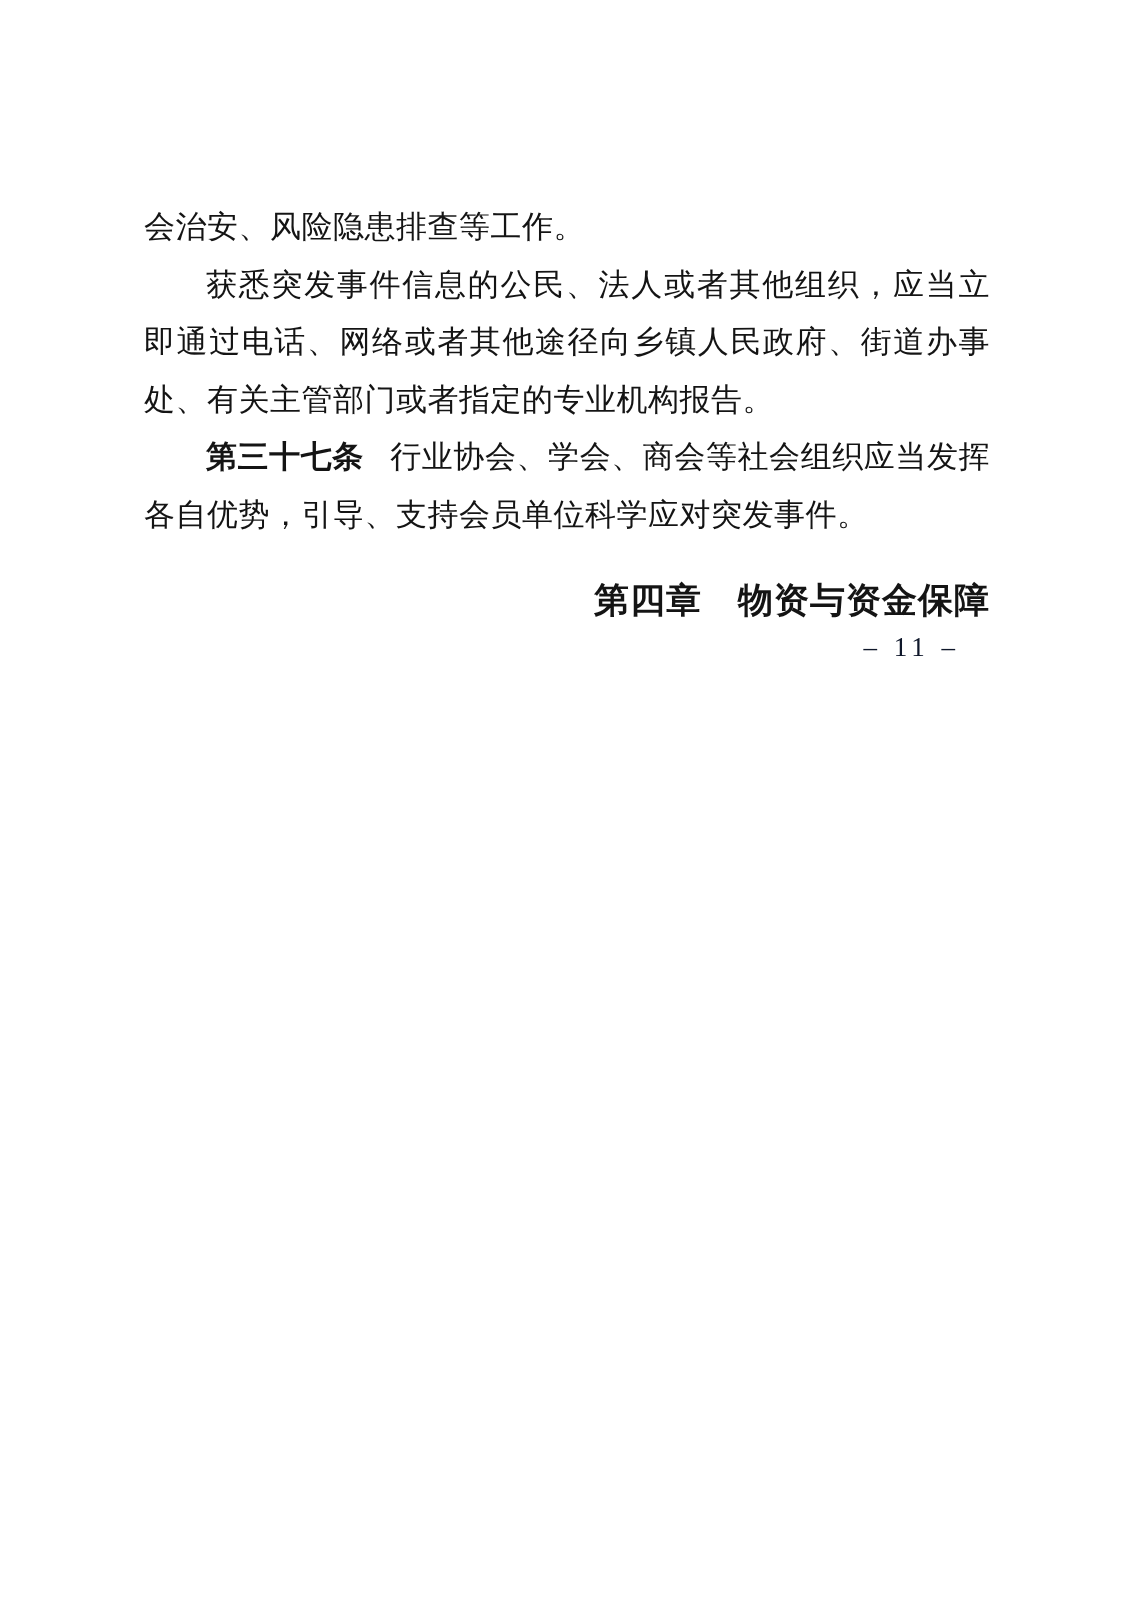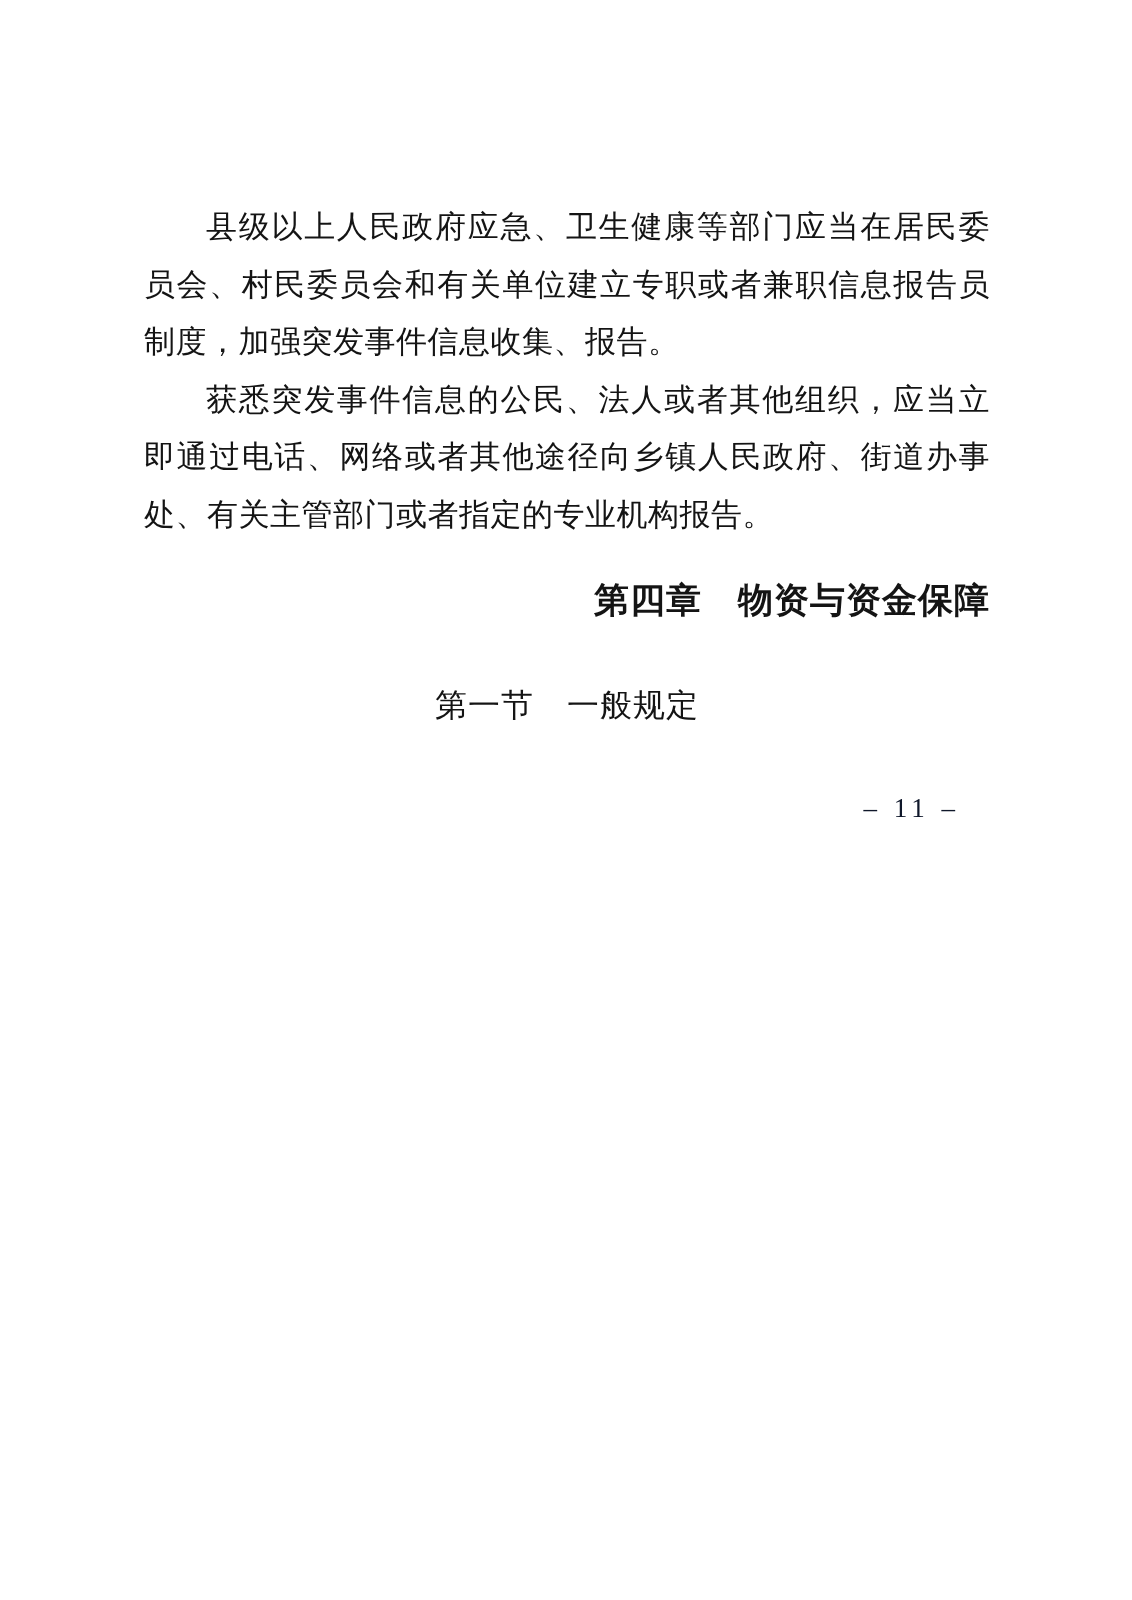--- a/index.html
+++ b/index.html
@@ -60,28 +60,28 @@
     letter-spacing: 5px;
     color: #0f172a;
   }
 </style>
 </head>
 <body>
 
 <div class="page">
   <div class="body-text">
 
+    <p class="no-indent"><span>会治安、风险隐患排查等工作。</span></p>
 
-    <p><span>县级以上人民政府应急、卫生健康等部门应当在居民委员会、村民委员会和有关单位建立专职或者兼职信息报告员制度，加强突发事件信息收集、报告。</span></p>
 
     <p><span>获悉突发事件信息的公民、法人或者其他组织，应当立即通过电话、网络或者其他途径向乡镇人民政府、街道办事处、有关主管部门或者指定的专业机构报告。</span></p>
 
+    <p><span class="article-num">第三十七条</span><span>行业协会、学会、商会等社会组织应当发挥各自优势，引导、支持会员单位科学应对突发事件。</span></p>
 
 
     <h1 class="chapter-heading">第四章　物资与资金保障</h1>
 
-    <h2 class="section-heading">第一节　一般规定</h2>
 
 
   </div>
 
   <div class="page-number">– 11 –</div>
 </div>
 
 </body></html>

